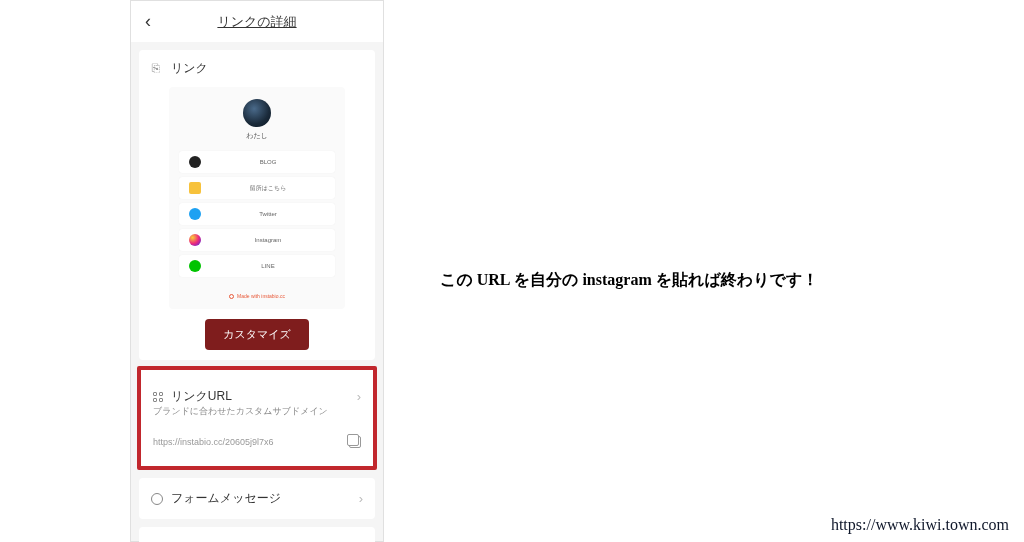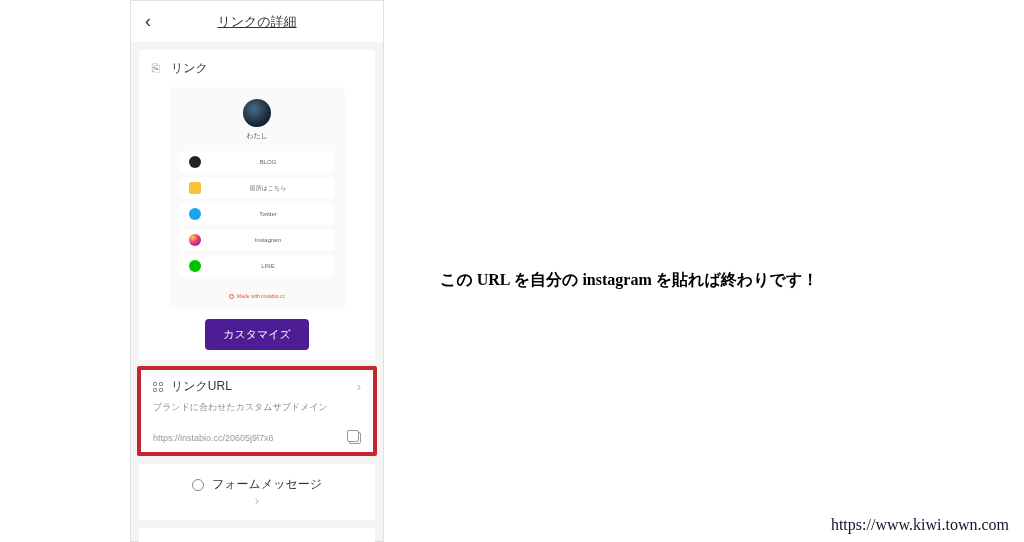--- a/index.html
+++ b/index.html
@@ -120,59 +120,59 @@
       align-items: center;
       gap: 3px;
     }
     .made-dot {
       width: 5px;
       height: 5px;
       border: 1px solid #e85a3a;
       border-radius: 50%;
     }
     .customize-btn {
-      background: #4c1d95;
+      background: #7f1d1d;
       color: #fff;
       border: none;
       border-radius: 4px;
       padding: 8px 18px;
       font-size: 11px;
       margin: 10px auto 0 auto;
       display: block;
       cursor: pointer;
     }
     .highlight-box {
       border: 4px solid #c1272d;
       margin: 6px 6px 0 6px;
       background: #fff;
       border-radius: 2px;
     }
     .url-section {
-      padding: 8px 12px;
+      padding: 18px 12px;
     }
     .url-header {
       display: flex;
       align-items: center;
       justify-content: space-between;
       font-size: 12px;
       color: #333;
     }
     .url-header-left {
       display: flex;
       align-items: center;
       gap: 8px;
     }
     .chevron {
       color: #bbb;
       font-size: 13px;
     }
     .url-sub {
       font-size: 9px;
       color: #888;
-      margin-top: 6px;
+      margin-top: 0;
     }
     .url-value-row {
       display: flex;
       align-items: center;
       justify-content: space-between;
       margin-top: 18px;
     }
     .url-value {
       font-size: 9px;
       color: #999;
@@ -200,21 +200,20 @@
       margin: 8px 8px 0 8px;
       border-radius: 4px;
       padding: 12px;
     }
     .fs-header {
       display: flex;
       align-items: center;
       justify-content: space-between;
       font-size: 12px;
       color: #333;
-      flex-direction: column;
     }
     .fs-left {
       display: flex;
       align-items: center;
       gap: 8px;
     }
     .fs-sub {
       font-size: 9px;
       color: #999;
       margin-top: 6px;

